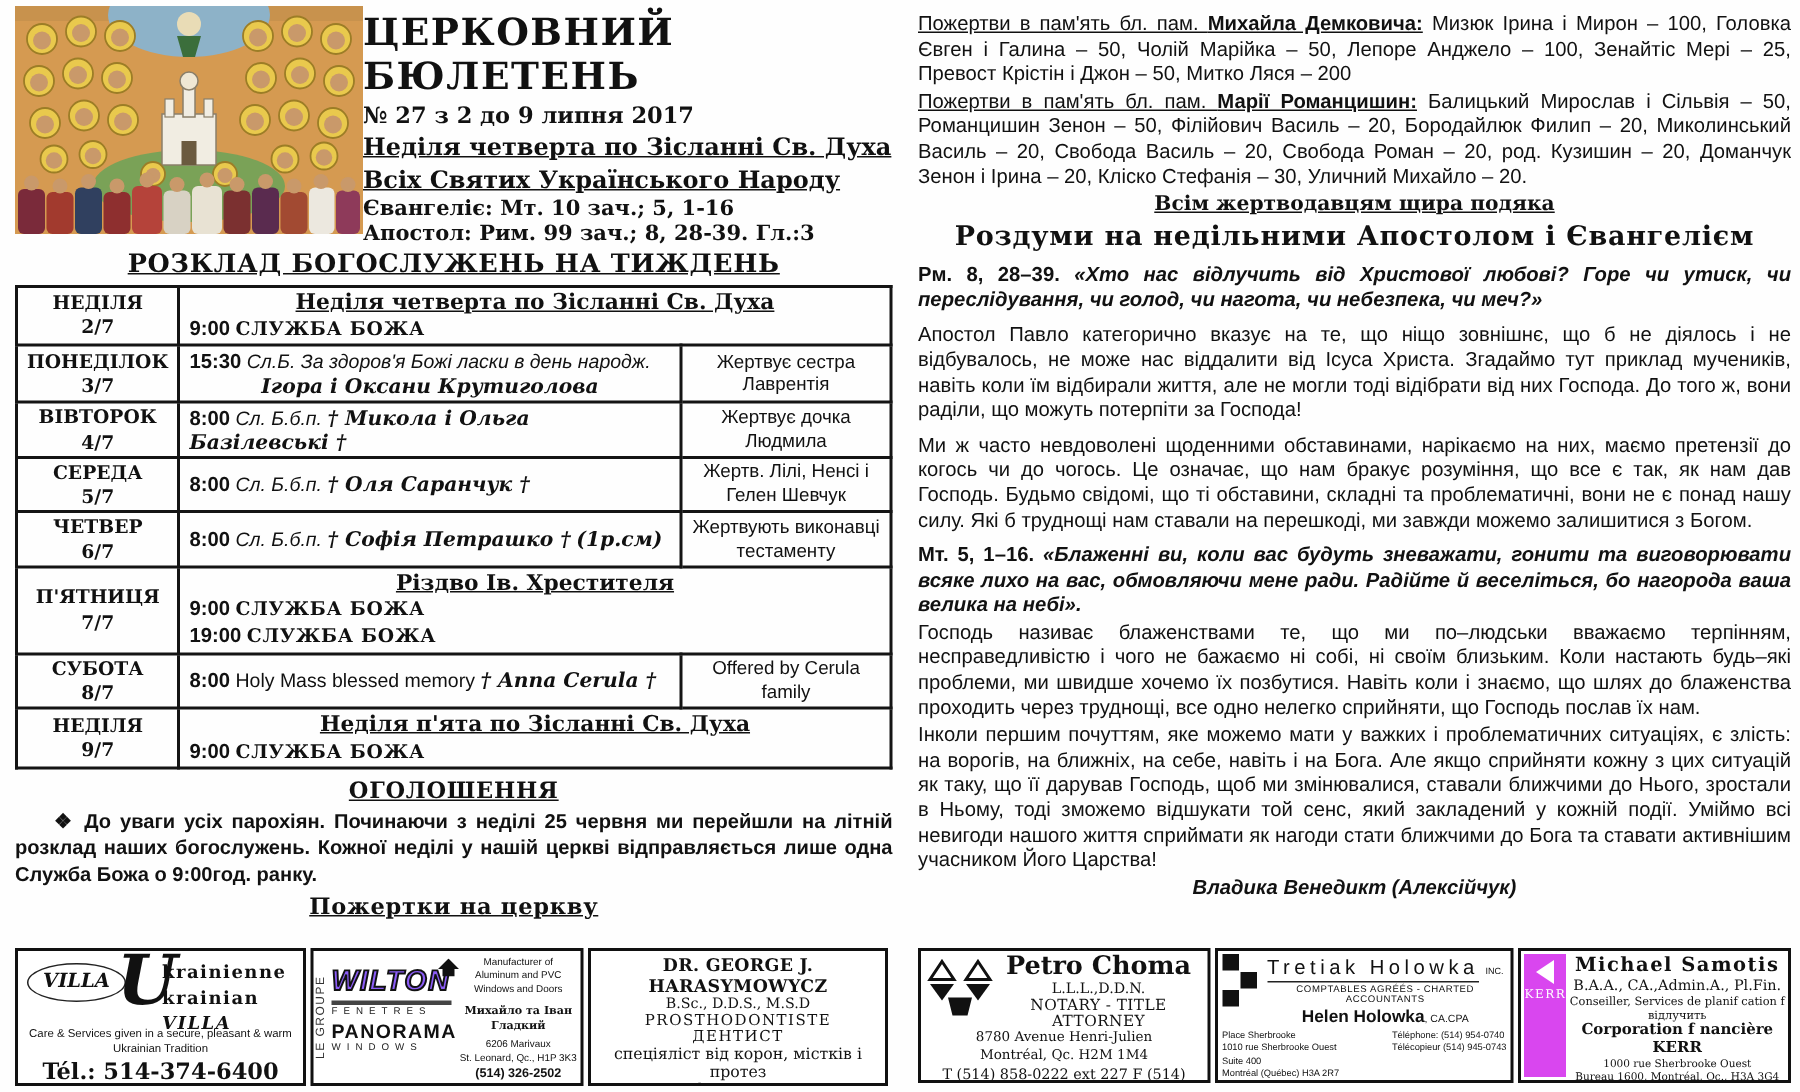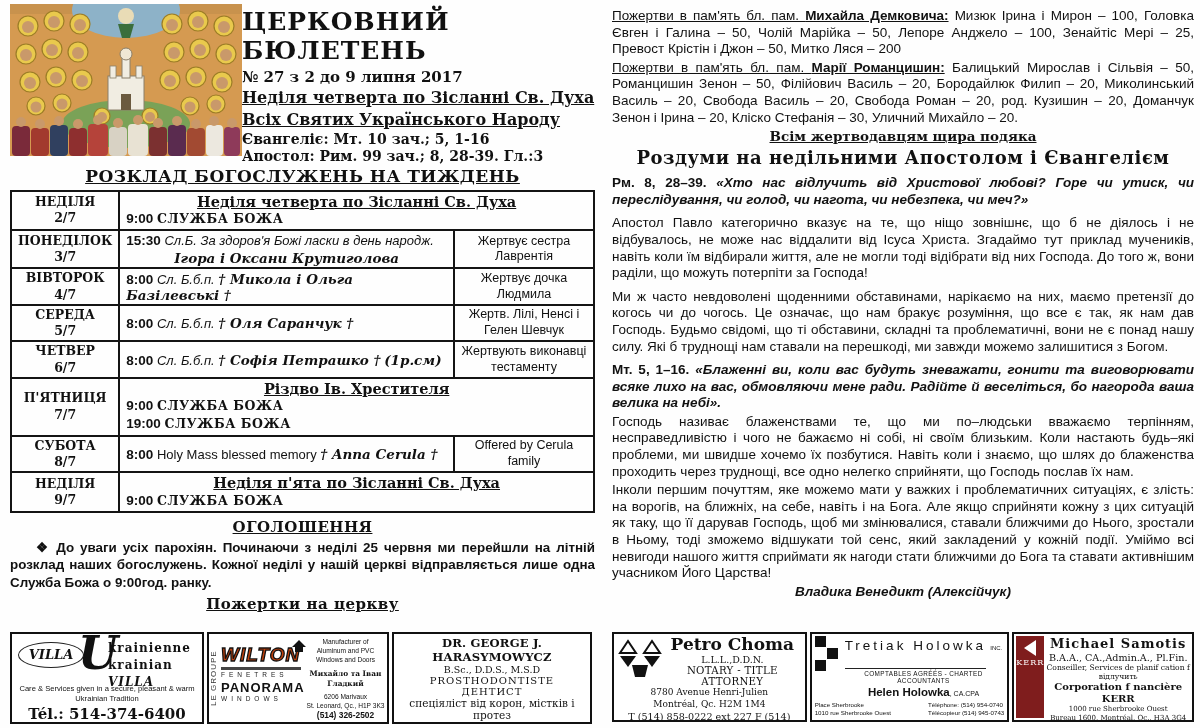--- a/index.html
+++ b/index.html
@@ -65,21 +65,21 @@
   .villa-u { position:absolute; left:62px; top:-6px; font-family:"DejaVu Serif",serif; font-style:italic; font-weight:bold; font-size:46px; line-height:1; }
   .villa-lines { position:absolute; left:92px; top:4px; text-align:left; font-family:"DejaVu Serif",serif; font-weight:bold; font-size:12px; line-height:1.4; letter-spacing:1px; }
   .villa-lines .vi { font-style:italic; }
   .villa-tag { font-size:7.6px; line-height:1.3; }
   .villa-phone { font-family:"DejaVu Serif",serif; font-weight:bold; font-size:15px; margin-top:1px; }
 
   
   .ad-wilton { width:182px; display:flex; padding:2px; }
   .wil-left { width:95px; position:relative; padding-left:10px; }
   .wil-vert { position:absolute; left:-2px; top:6px; transform:rotate(-90deg) translate(-64px,0); transform-origin:left top; font-size:8px; letter-spacing:1px; color:#333; }
-  .wil-brand { font-weight:900; font-style:italic; font-size:19px; letter-spacing:1px; color:#c2410c; -webkit-text-stroke:1.3px #111; margin-top:8px; }
+  .wil-brand { font-weight:900; font-style:italic; font-size:19px; letter-spacing:1px; color:#8b5cf6; -webkit-text-stroke:1.3px #111; margin-top:8px; }
   .wil-bar { height:3px; background:#444; margin:1px 0 1px; width:80px; }
   .wil-sub { font-size:6.5px; letter-spacing:4px; color:#222; }
   .wil-brand2 { font-weight:900; font-size:13px; letter-spacing:1px; color:#111; margin-top:2px; }
   .wil-roof { position:absolute; right:0; top:2px; }
   .wil-right { flex:1; text-align:center; font-size:6.6px; line-height:1.35; padding-top:2px; }
   .wil-names { font-family:"DejaVu Serif",serif; font-weight:bold; font-size:7.4px; margin:4px 0 4px; }
   .wil-phone { font-weight:bold; font-size:8.4px; }
   .wil-web { font-size:6.4px; }
 
   
@@ -102,31 +102,31 @@
   .choma-phones { text-align:center; font-family:"DejaVu Serif",serif; font-size:9.6px; margin-top:1px; }
 
   
   .ad-holowka { width:200px; padding:2px 3px; }
   .hol-top { display:flex; }
   .hol-logo { width:24px; height:34px; position:relative; flex:0 0 auto; margin-right:4px; }
   .hol-sq1 { position:absolute; left:0; top:0; width:11px; height:11px; background:#111; }
   .hol-sq2 { position:absolute; left:12px; top:12px; width:11px; height:11px; background:#111; }
   .hol-sq3 { position:absolute; left:0; top:24px; width:11px; height:11px; background:#111; }
   .hol-main { flex:1; text-align:center; }
-  .hol-brand { font-size:13.5px; letter-spacing:3px; border-bottom:1px solid #222; display:inline-block; padding-bottom:15px; }
+  .hol-brand { font-size:13.5px; letter-spacing:3px; border-bottom:1px solid #222; display:inline-block; padding-bottom:2px; }
   .hol-inc { font-size:6px; letter-spacing:0; }
   .hol-sub { font-size:6.4px; letter-spacing:.4px; margin-top:1px; }
   .hol-person { font-weight:bold; font-size:11.5px; margin-top:2px; }
   .hol-person small { font-weight:normal; font-size:7px; }
   .hol-bottom { display:flex; justify-content:space-between; font-size:6.2px; line-height:1.35; margin-top:3px; text-align:left; }
   .hol-email { font-size:6.2px; margin-top:1px; }
 
   
   .ad-samotis { width:182px; display:flex; padding:2px; }
-  .sam-logo { width:28px; flex:0 0 auto; background:#7f1d1d; color:#fff; text-align:left; font-family:"DejaVu Serif",serif; font-size:8px; letter-spacing:1px; padding-top:2px; }
+  .sam-logo { width:28px; flex:0 0 auto; background:#d946ef; color:#fff; text-align:left; font-family:"DejaVu Serif",serif; font-size:8px; letter-spacing:1px; padding-top:2px; }
   .sam-logo .tri { width:0; height:0; border-top:8px solid transparent; border-bottom:8px solid transparent; border-right:12px solid #fff; margin:2px auto 2px; }
   .sam-main { flex:1; text-align:center; font-family:"DejaVu Serif",serif; line-height:1.2; padding-left:2px; }
   .sam-name { font-weight:bold; font-size:13px; letter-spacing:1px; }
   .sam-deg { font-size:9.6px; }
   .sam-title { font-size:7.6px; }
   .sam-corp { font-weight:bold; font-size:10px; }
   .sam-addr { font-size:7px; line-height:1.25; }
 </style>
 </head>
 <body>

